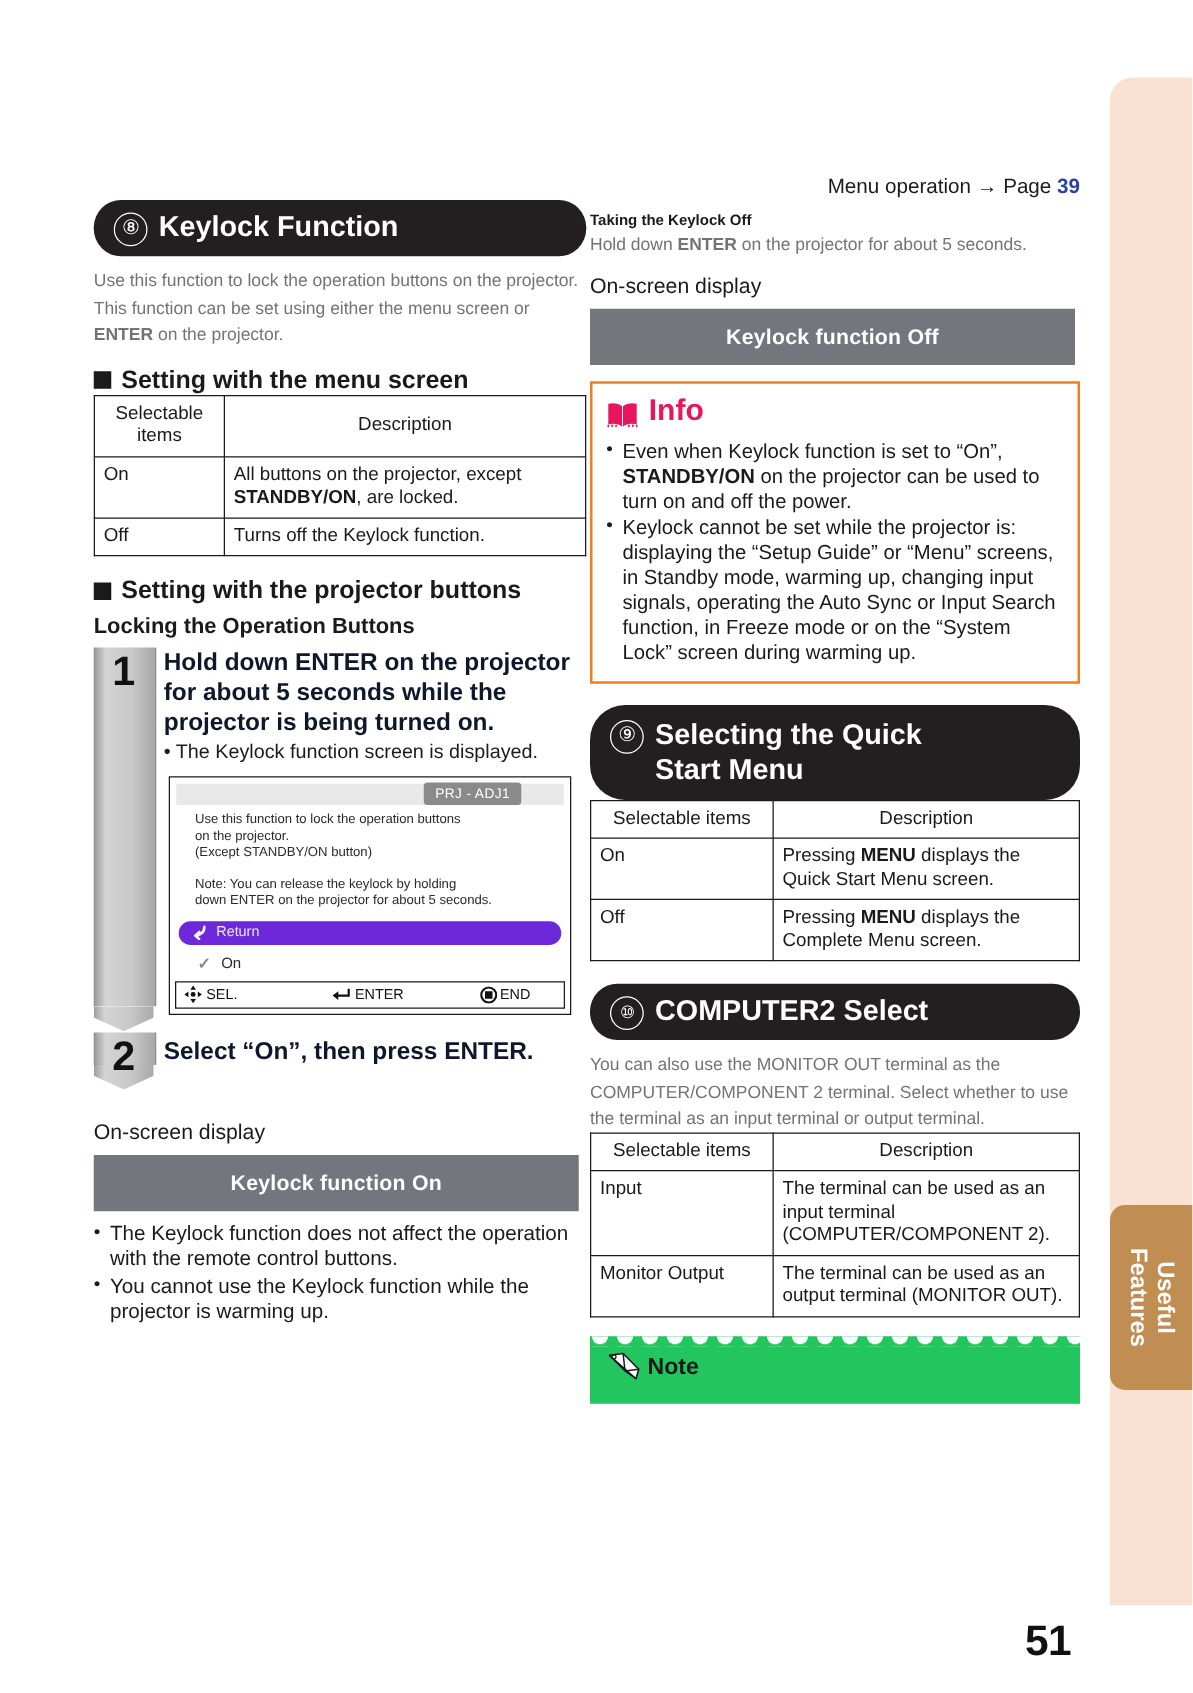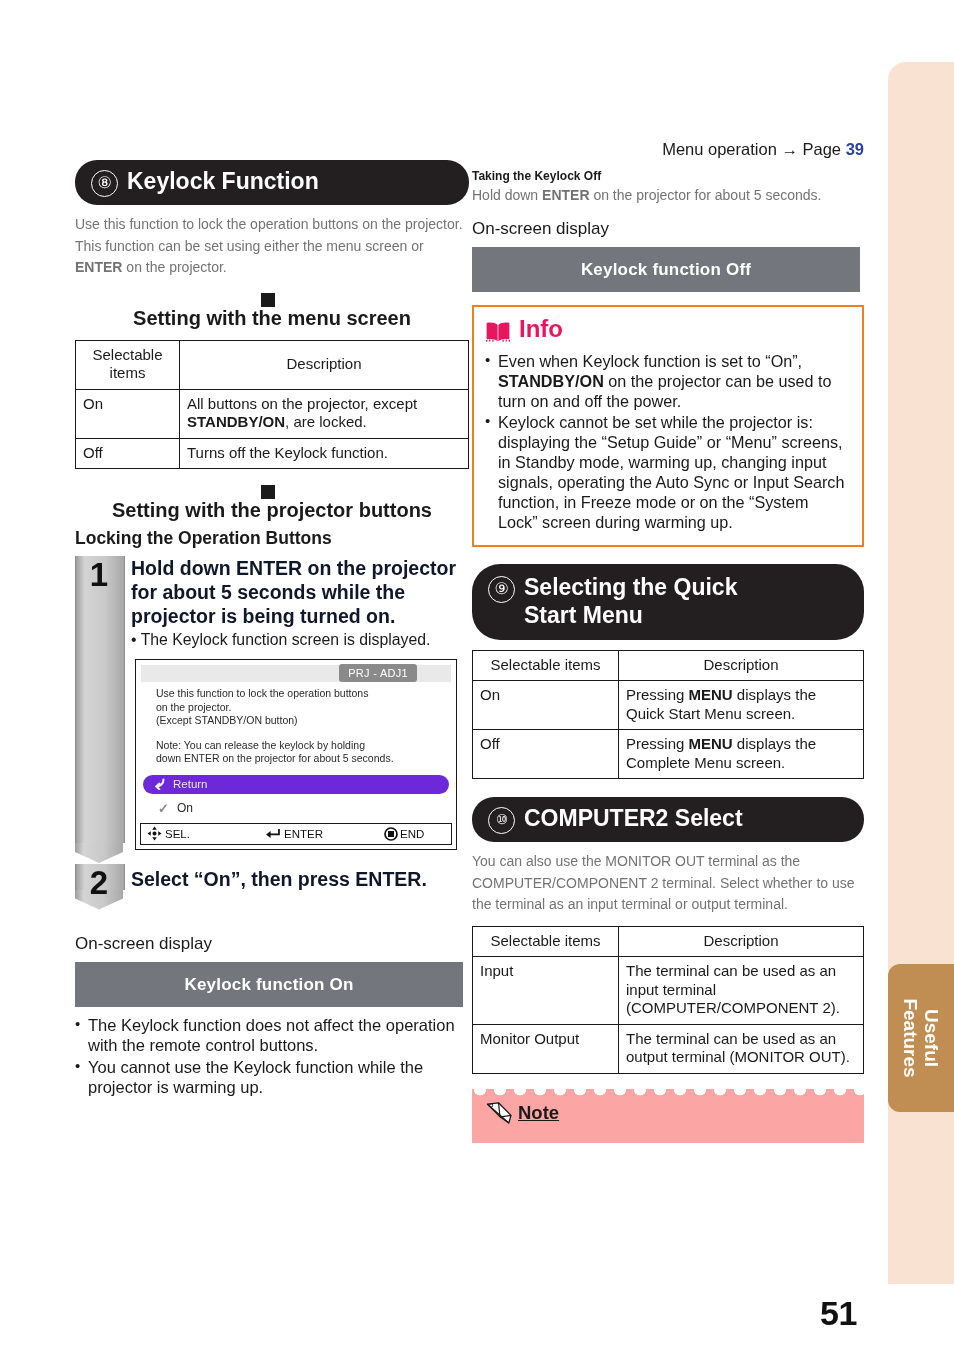--- a/index.html
+++ b/index.html
@@ -129,38 +129,36 @@
     line-height: 21.5px;
     margin-top: 9px;
     color: #737373;
   }
   .sub-head-square {
     font-size: 20px;
     font-weight: bold;
     margin-top: 14px;
     display: flex;
     align-items: center;
-    flex-direction: column;
   }
   .sq {
     width: 14px; height: 14px;
     background: #1a1a1a;
     display: inline-block;
     margin-right: 8px;
   }
   .sub-head-plain {
     font-size: 17.5px;
     font-weight: bold;
     margin-top: 6px;
   }
   
   table.spec {
     border-collapse: collapse;
     width: 100%;
-    margin-top: 10px;
     table-layout: fixed;
   }
   table.spec td, table.spec th {
     border: 1.3px solid #1a1a1a;
     padding: 5px 7px 6px 7px;
     font-size: 15px;
     line-height: 18.5px;
     font-weight: normal;
     vertical-align: top;
     text-align: left;
@@ -333,25 +331,24 @@
     gap: 8px;
     color: #e8175d;
     font-size: 24px;
     font-weight: bold;
     margin-bottom: 2px;
   }
   .info-box ul.bl li { font-size: 16.2px; line-height: 20px; }
   
   .note-box {
     margin-top: 15px;
-    background: #fca5a5;
+    background: #22c55e;
     padding: 10px 12px 14px 12px;
     position: relative;
     box-sizing: border-box;
-    text-decoration: underline;
   }
   .note-scallop {
     position: absolute;
     left: 0; top: 0;
     width: 100%;
     height: 8px;
     background-image: radial-gradient(circle at 8px 0px, #ffffff 6.2px, rgba(255,255,255,0) 6.6px);
     background-size: 20px 8px;
     background-repeat: repeat-x;
   }

